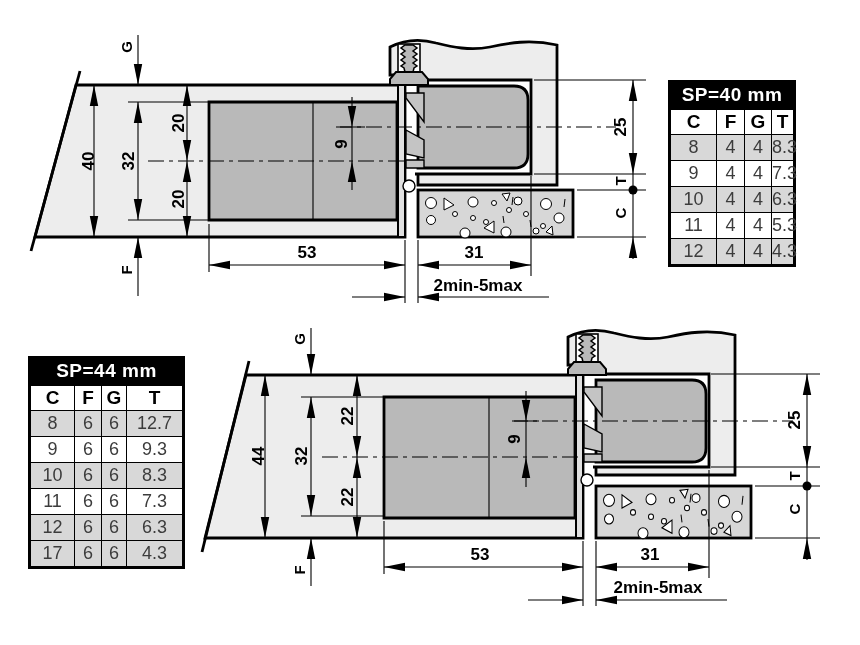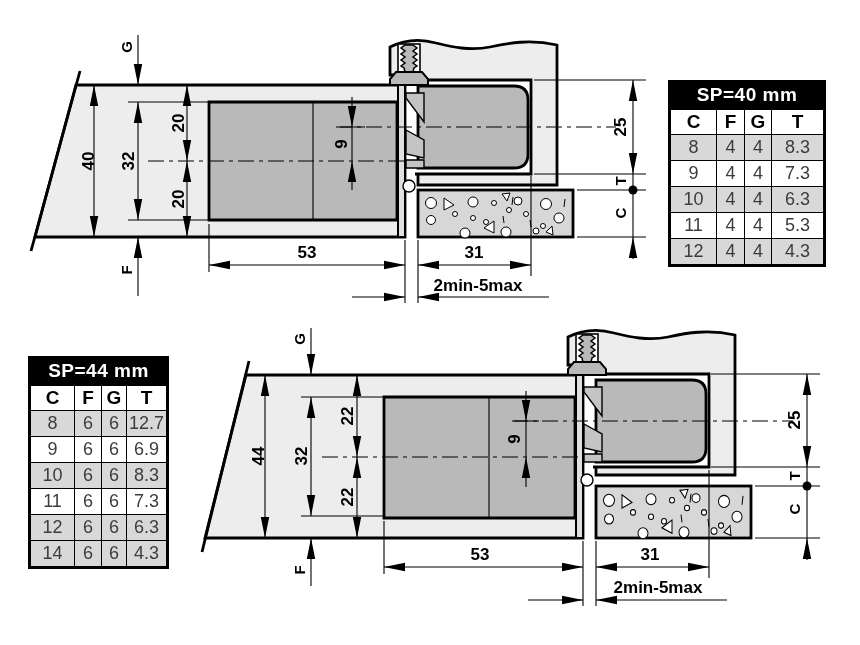--- a/index.html
+++ b/index.html
@@ -230,21 +230,21 @@
       <text class="dim" x="480" y="560" text-anchor="middle">53</text>
       <text class="dim" x="650" y="560" text-anchor="middle">31</text>
       <text class="dim" x="658" y="593" text-anchor="middle">2min-5max</text>
       <text class="dim" transform="rotate(-90 794 420)" x="794" y="420" dy="0.35em" text-anchor="middle">25</text>
       <text class="dimS" transform="rotate(-90 795 476)" x="795" y="476" dy="0.35em" text-anchor="middle">T</text>
       <text class="dimS" transform="rotate(-90 795 509)" x="795" y="509" dy="0.35em" text-anchor="middle">C</text>
     </g>
   </g>
 </svg>
 
-  <div class="tblbox" style="left:668px;top:80px;width:158px;">
+  <div class="tblbox" style="left:668px;top:80px;width:128px;">
     <div class="title">SP=40 mm</div>
     <table>
       <colgroup>
           <col style="width:46px">
           <col style="width:28px">
           <col style="width:27px">
           <col>
         </colgroup>
       <thead>
         <tr>
@@ -282,21 +282,21 @@
           <tr class="shade">
             <td>12</td>
             <td>4</td>
             <td>4</td>
             <td>4.3</td>
           </tr>
         </tbody>
     </table>
   </div>
 
-  <div class="tblbox" style="left:28px;top:356px;width:141px;">
+  <div class="tblbox" style="left:28px;top:356px;width:157px;">
     <div class="title">SP=44 mm</div>
     <table>
       <colgroup>
           <col style="width:44px">
           <col style="width:27px">
           <col style="width:25px">
           <col>
         </colgroup>
       <thead>
         <tr>
@@ -310,42 +310,42 @@
           <tr class="shade">
             <td>8</td>
             <td>6</td>
             <td>6</td>
             <td>12.7</td>
           </tr>
           <tr>
             <td>9</td>
             <td>6</td>
             <td>6</td>
-            <td>6.9</td>
+            <td>9.3</td>
           </tr>
           <tr class="shade">
             <td>10</td>
             <td>6</td>
             <td>6</td>
             <td>8.3</td>
           </tr>
           <tr>
             <td>11</td>
             <td>6</td>
             <td>6</td>
             <td>7.3</td>
           </tr>
           <tr class="shade">
             <td>12</td>
             <td>6</td>
             <td>6</td>
             <td>6.3</td>
           </tr>
           <tr class="shade">
-            <td>14</td>
+            <td>17</td>
             <td>6</td>
             <td>6</td>
             <td>4.3</td>
           </tr>
         </tbody>
     </table>
   </div>
 
 </div>
 

